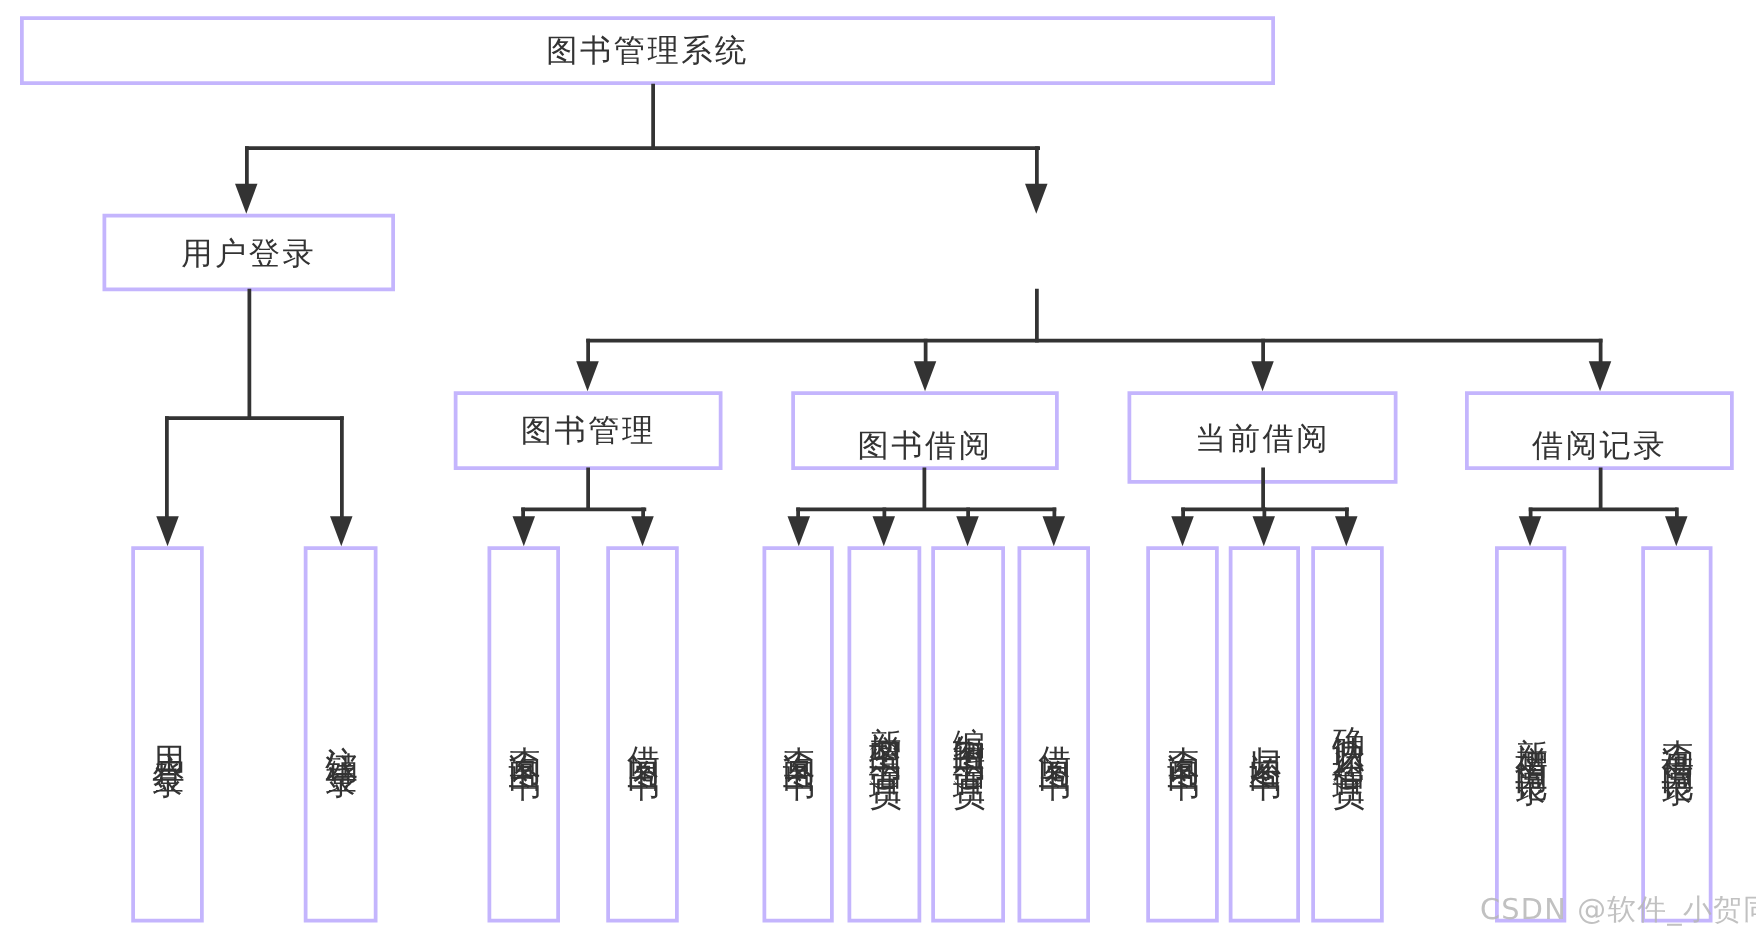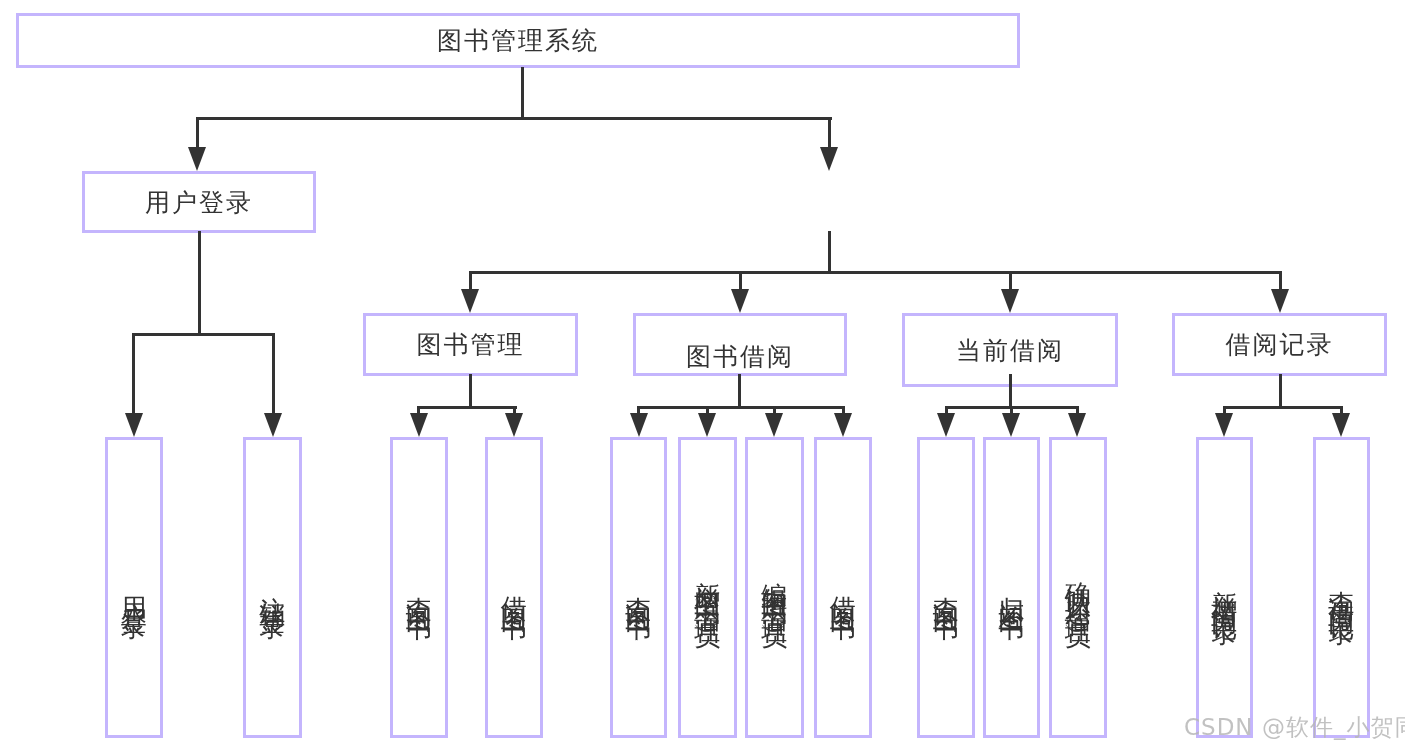--- a/index.html
+++ b/index.html
@@ -44,21 +44,21 @@
 
   <div class="bx hb" style="left:363px;top:313px;width:215px;height:63px;">
     <span>图书管理</span>
   </div>
   <div class="bx hb" style="left:633px;top:313px;width:214px;height:63px;align-items:flex-end;">
     <span>图书借阅</span>
   </div>
   <div class="bx hb" style="left:902px;top:313px;width:216px;height:74px;text-align:right;">
     <span>当前借阅</span>
   </div>
-  <div class="bx hb" style="left:1172px;top:313px;width:215px;height:63px;">
+  <div class="bx hb" style="left:1172px;top:313px;width:215px;height:63px;align-items:flex-end;">
     <span>借阅记录</span>
   </div>
 
   <div class="bx vb" style="left:105px;top:437px;width:58px;height:301px;">
     <span>用户登录</span>
   </div>
   <div class="bx vb" style="left:243px;top:437px;width:59px;height:301px;">
     <span>注销登录</span>
   </div>
 

